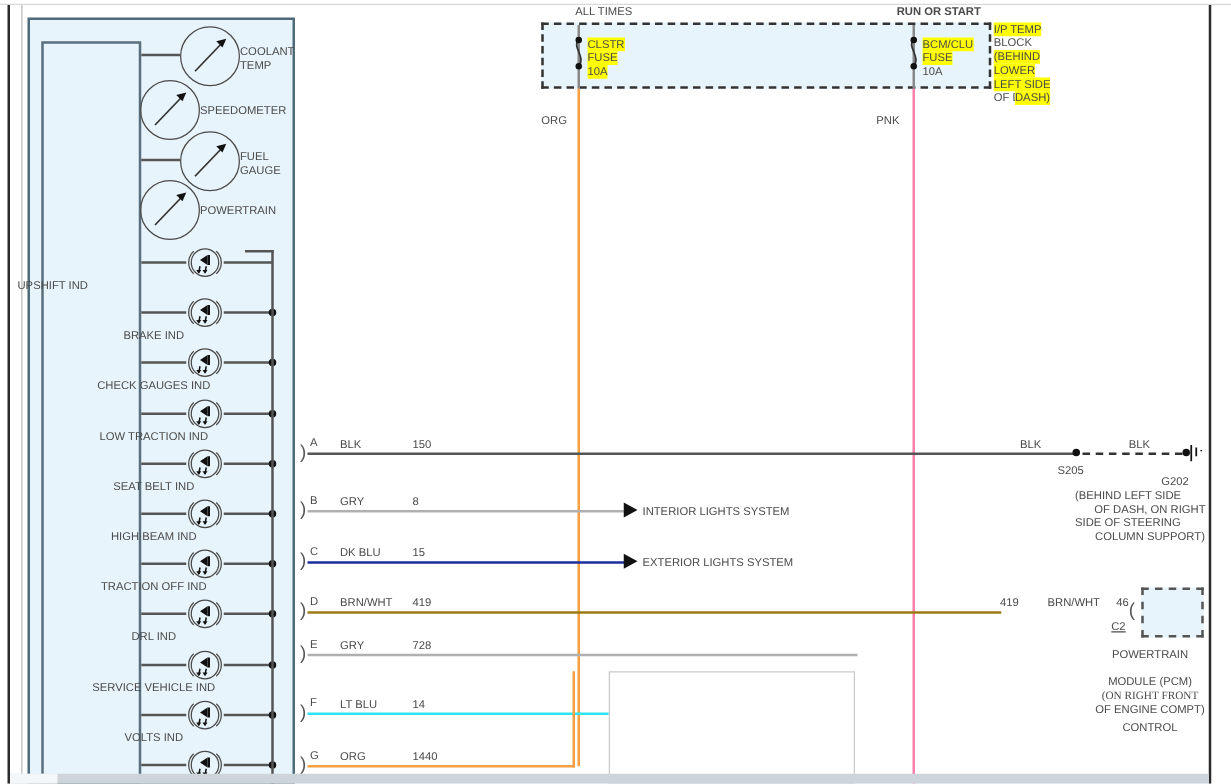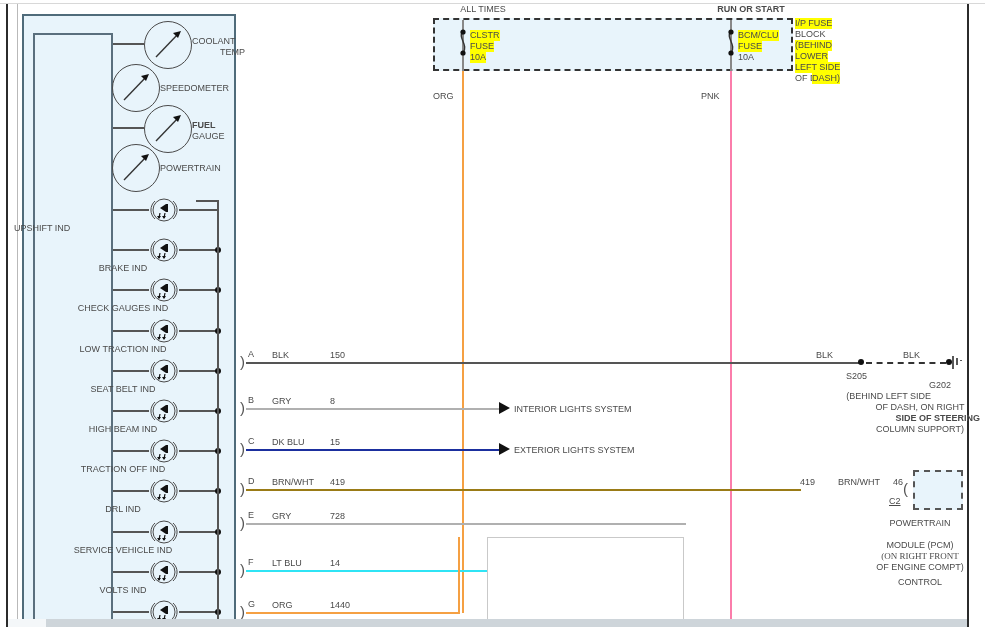--- a/index.html
+++ b/index.html
@@ -59,37 +59,37 @@
 
   <div id="gauges-layer">
       <div class="gauge" style="left:144px;top:21px;">
         <svg width="46" height="46">
           <line x1="11" y1="35" x2="34" y2="11" stroke="#333" stroke-width="1.4"></line>
           <polygon points="36,9 28,11 33,16" fill="#111"></polygon>
         </svg>
       </div>
       <div class="wire" style="left:113px;top:43px;width:31px;"></div>
       <div class="lbl" style="left:192px;top:36px;">COOLANT</div>
-      <div class="lbl" style="left:192px;top:47px;margin-left:28px;">TEMP</div>
+      <div class="lbl" style="left:192px;top:47px;">TEMP</div>
       <div class="gauge" style="left:112px;top:64px;">
         <svg width="46" height="46">
           <line x1="11" y1="35" x2="34" y2="11" stroke="#333" stroke-width="1.4"></line>
           <polygon points="36,9 28,11 33,16" fill="#111"></polygon>
         </svg>
       </div>
       <div class="wire" style="left:113px;top:86px;width:-1px;"></div>
       <div class="lbl" style="left:160px;top:83px;">SPEEDOMETER</div>
       <div class="gauge" style="left:144px;top:105px;">
         <svg width="46" height="46">
           <line x1="11" y1="35" x2="34" y2="11" stroke="#333" stroke-width="1.4"></line>
           <polygon points="36,9 28,11 33,16" fill="#111"></polygon>
         </svg>
       </div>
       <div class="wire" style="left:113px;top:127px;width:31px;"></div>
-      <div class="lbl" style="left:192px;top:120px;font-weight:bold;">FUEL</div>
+      <div class="lbl" style="left:192px;top:120px;">FUEL</div>
       <div class="lbl" style="left:192px;top:131px;">GAUGE</div>
       <div class="gauge" style="left:112px;top:144px;">
         <svg width="46" height="46">
           <line x1="11" y1="35" x2="34" y2="11" stroke="#333" stroke-width="1.4"></line>
           <polygon points="36,9 28,11 33,16" fill="#111"></polygon>
         </svg>
       </div>
       <div class="wire" style="left:113px;top:166px;width:-1px;"></div>
       <div class="lbl" style="left:160px;top:163px;">POWERTRAIN</div>
     </div>
@@ -286,21 +286,21 @@
           <path d="M7 3 C 1 8, 13 16, 7 24" fill="none" stroke="#333" stroke-width="1.4"></path>
           <circle cx="7" cy="3" r="2.6" fill="#111"></circle>
           <circle cx="7" cy="24" r="2.6" fill="#111"></circle>
         </svg>
       </div>
       <div class="lbl hl" style="left:738px;top:30px;">BCM/CLU</div>
       <div class="lbl hl" style="left:738px;top:41px;">FUSE</div>
       <div class="lbl" style="left:738px;top:52px;">10A</div>
       <div class="lbl" style="left:701px;top:91px;">PNK</div>
       <div class="vwire" style="left:730px;top:71px;background:#fb7dab;height:556px;"></div>
-      <div class="lbl hl" style="left:795px;top:18px;">I/P FUSE</div>
+      <div class="lbl hl" style="left:795px;top:18px;">I/P TEMP</div>
       <div class="lbl" style="left:795px;top:29px;">BLOCK</div>
       <div class="lbl hl" style="left:795px;top:40px;">(BEHIND</div>
       <div class="lbl hl" style="left:795px;top:51px;">LOWER</div>
       <div class="lbl hl" style="left:795px;top:62px;">LEFT SIDE</div>
       <div class="lbl" style="left:795px;top:73px;">OF DASH)</div>
       <div class="lbl hl" style="left:812px;top:73px;">DASH)</div>
     </div>
 
   <div id="circuits-layer">
       <div class="pin" style="left:240px;top:354px;">)</div>
@@ -355,23 +355,23 @@
       <div class="lbl" style="left:846px;top:371px;">S205</div>
       <div style="position:absolute;left:866px;top:362px;width:80px;height:0;border-top:2px dashed #333;"></div>
       <div class="lbl" style="left:903px;top:350px;">BLK</div>
       <div class="dot" style="left:946px;top:359px;"></div>
       <svg width="14" height="16" style="position:absolute;left:951px;top:355px;">
         <line x1="2" y1="1" x2="2" y2="14" stroke="#111" stroke-width="1.4"></line>
         <line x1="6" y1="3" x2="6" y2="10" stroke="#111" stroke-width="1.4"></line>
         <line x1="10" y1="5" x2="10" y2="6" stroke="#111" stroke-width="1.4"></line>
       </svg>
       <div class="lbl" style="left:900px;top:380px;width:80px;text-align:center;">G202</div>
-      <div class="lbl" style="left:811px;top:391px;width:120px;text-align:right;">(BEHIND LEFT SIDE</div>
+      <div class="lbl" style="left:860px;top:391px;width:120px;text-align:left;">(BEHIND LEFT SIDE</div>
       <div class="lbl" style="left:860px;top:402px;width:120px;text-align:center;">OF DASH, ON RIGHT</div>
-      <div class="lbl" style="left:860px;top:413px;width:120px;text-align:right;font-weight:bold;">SIDE OF STEERING</div>
+      <div class="lbl" style="left:860px;top:413px;width:120px;text-align:left;">SIDE OF STEERING</div>
       <div class="lbl" style="left:860px;top:424px;width:120px;text-align:center;">COLUMN SUPPORT)</div>
     </div>
 
   <div id="pcm-layer">
       <div class="lbl" style="left:800px;top:477px;">419</div>
       <div class="lbl" style="left:838px;top:477px;">BRN/WHT</div>
       <div class="lbl" style="left:893px;top:477px;">46</div>
       <div class="lbl" style="left: 889px; top: 496px; text-decoration: underline;">C2</div>
       <div class="pin" style="left:903px;top:481px;">(</div>
       <div class="mod" style="left:913px;top:470px;width:50px;height:40px;"></div>

